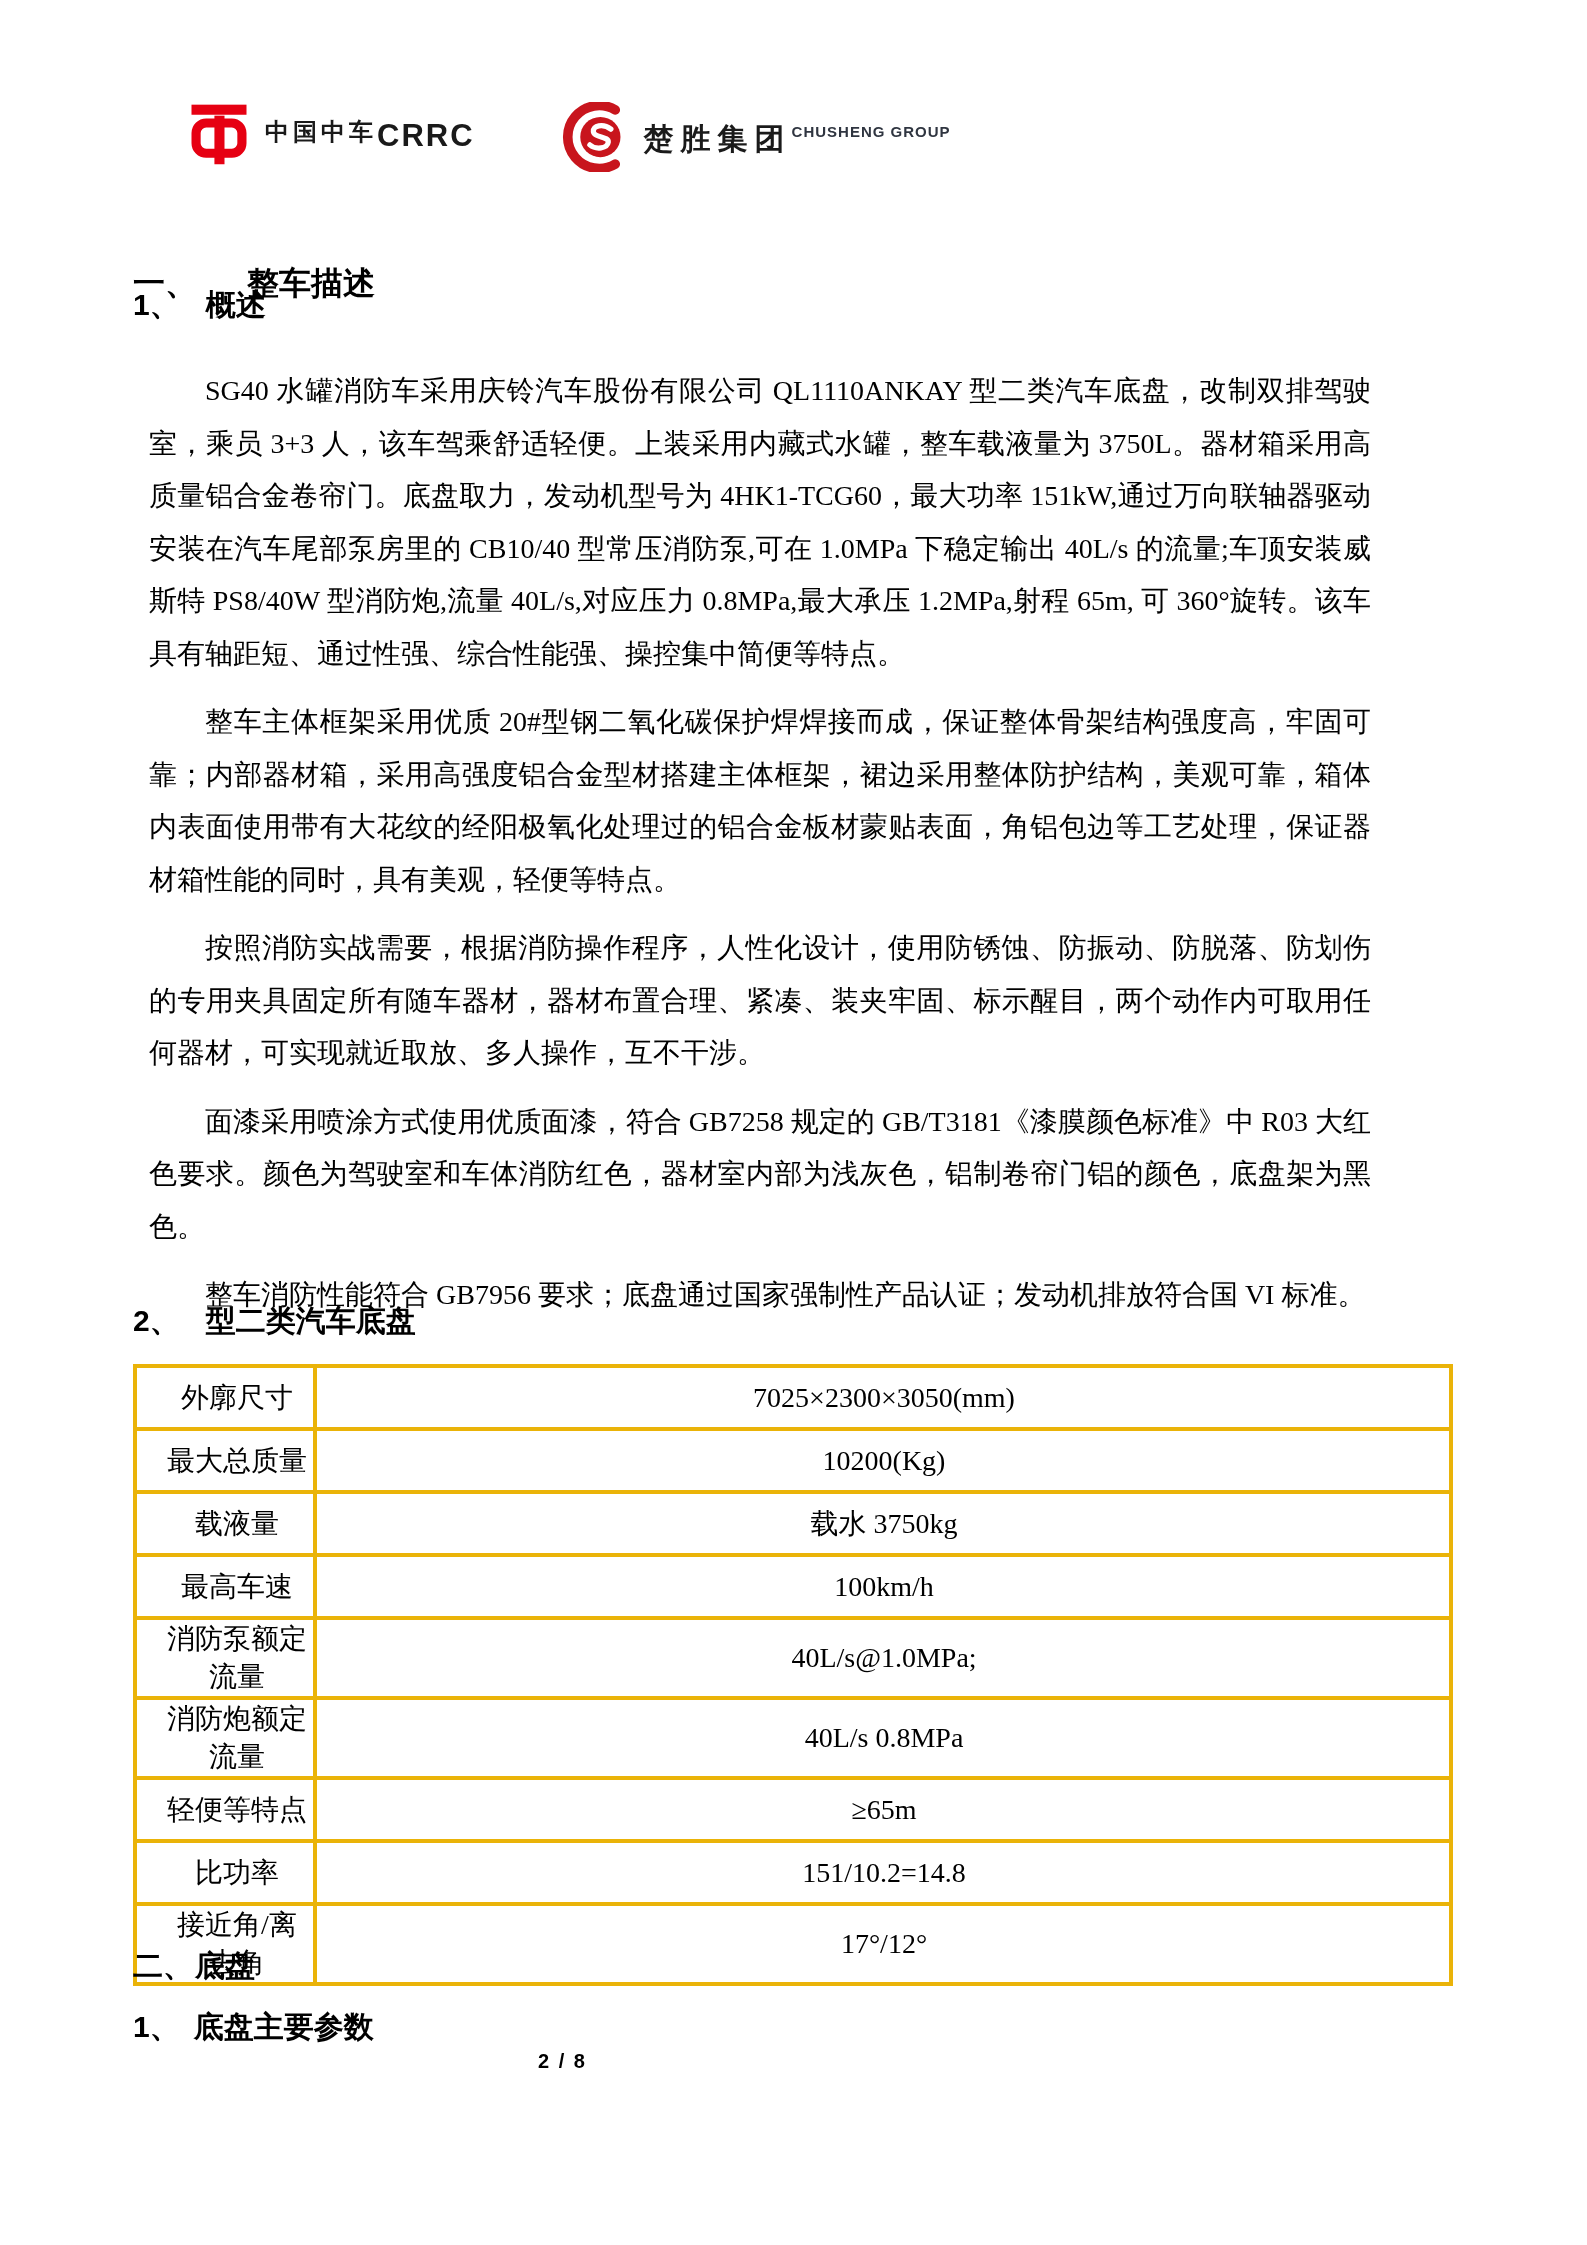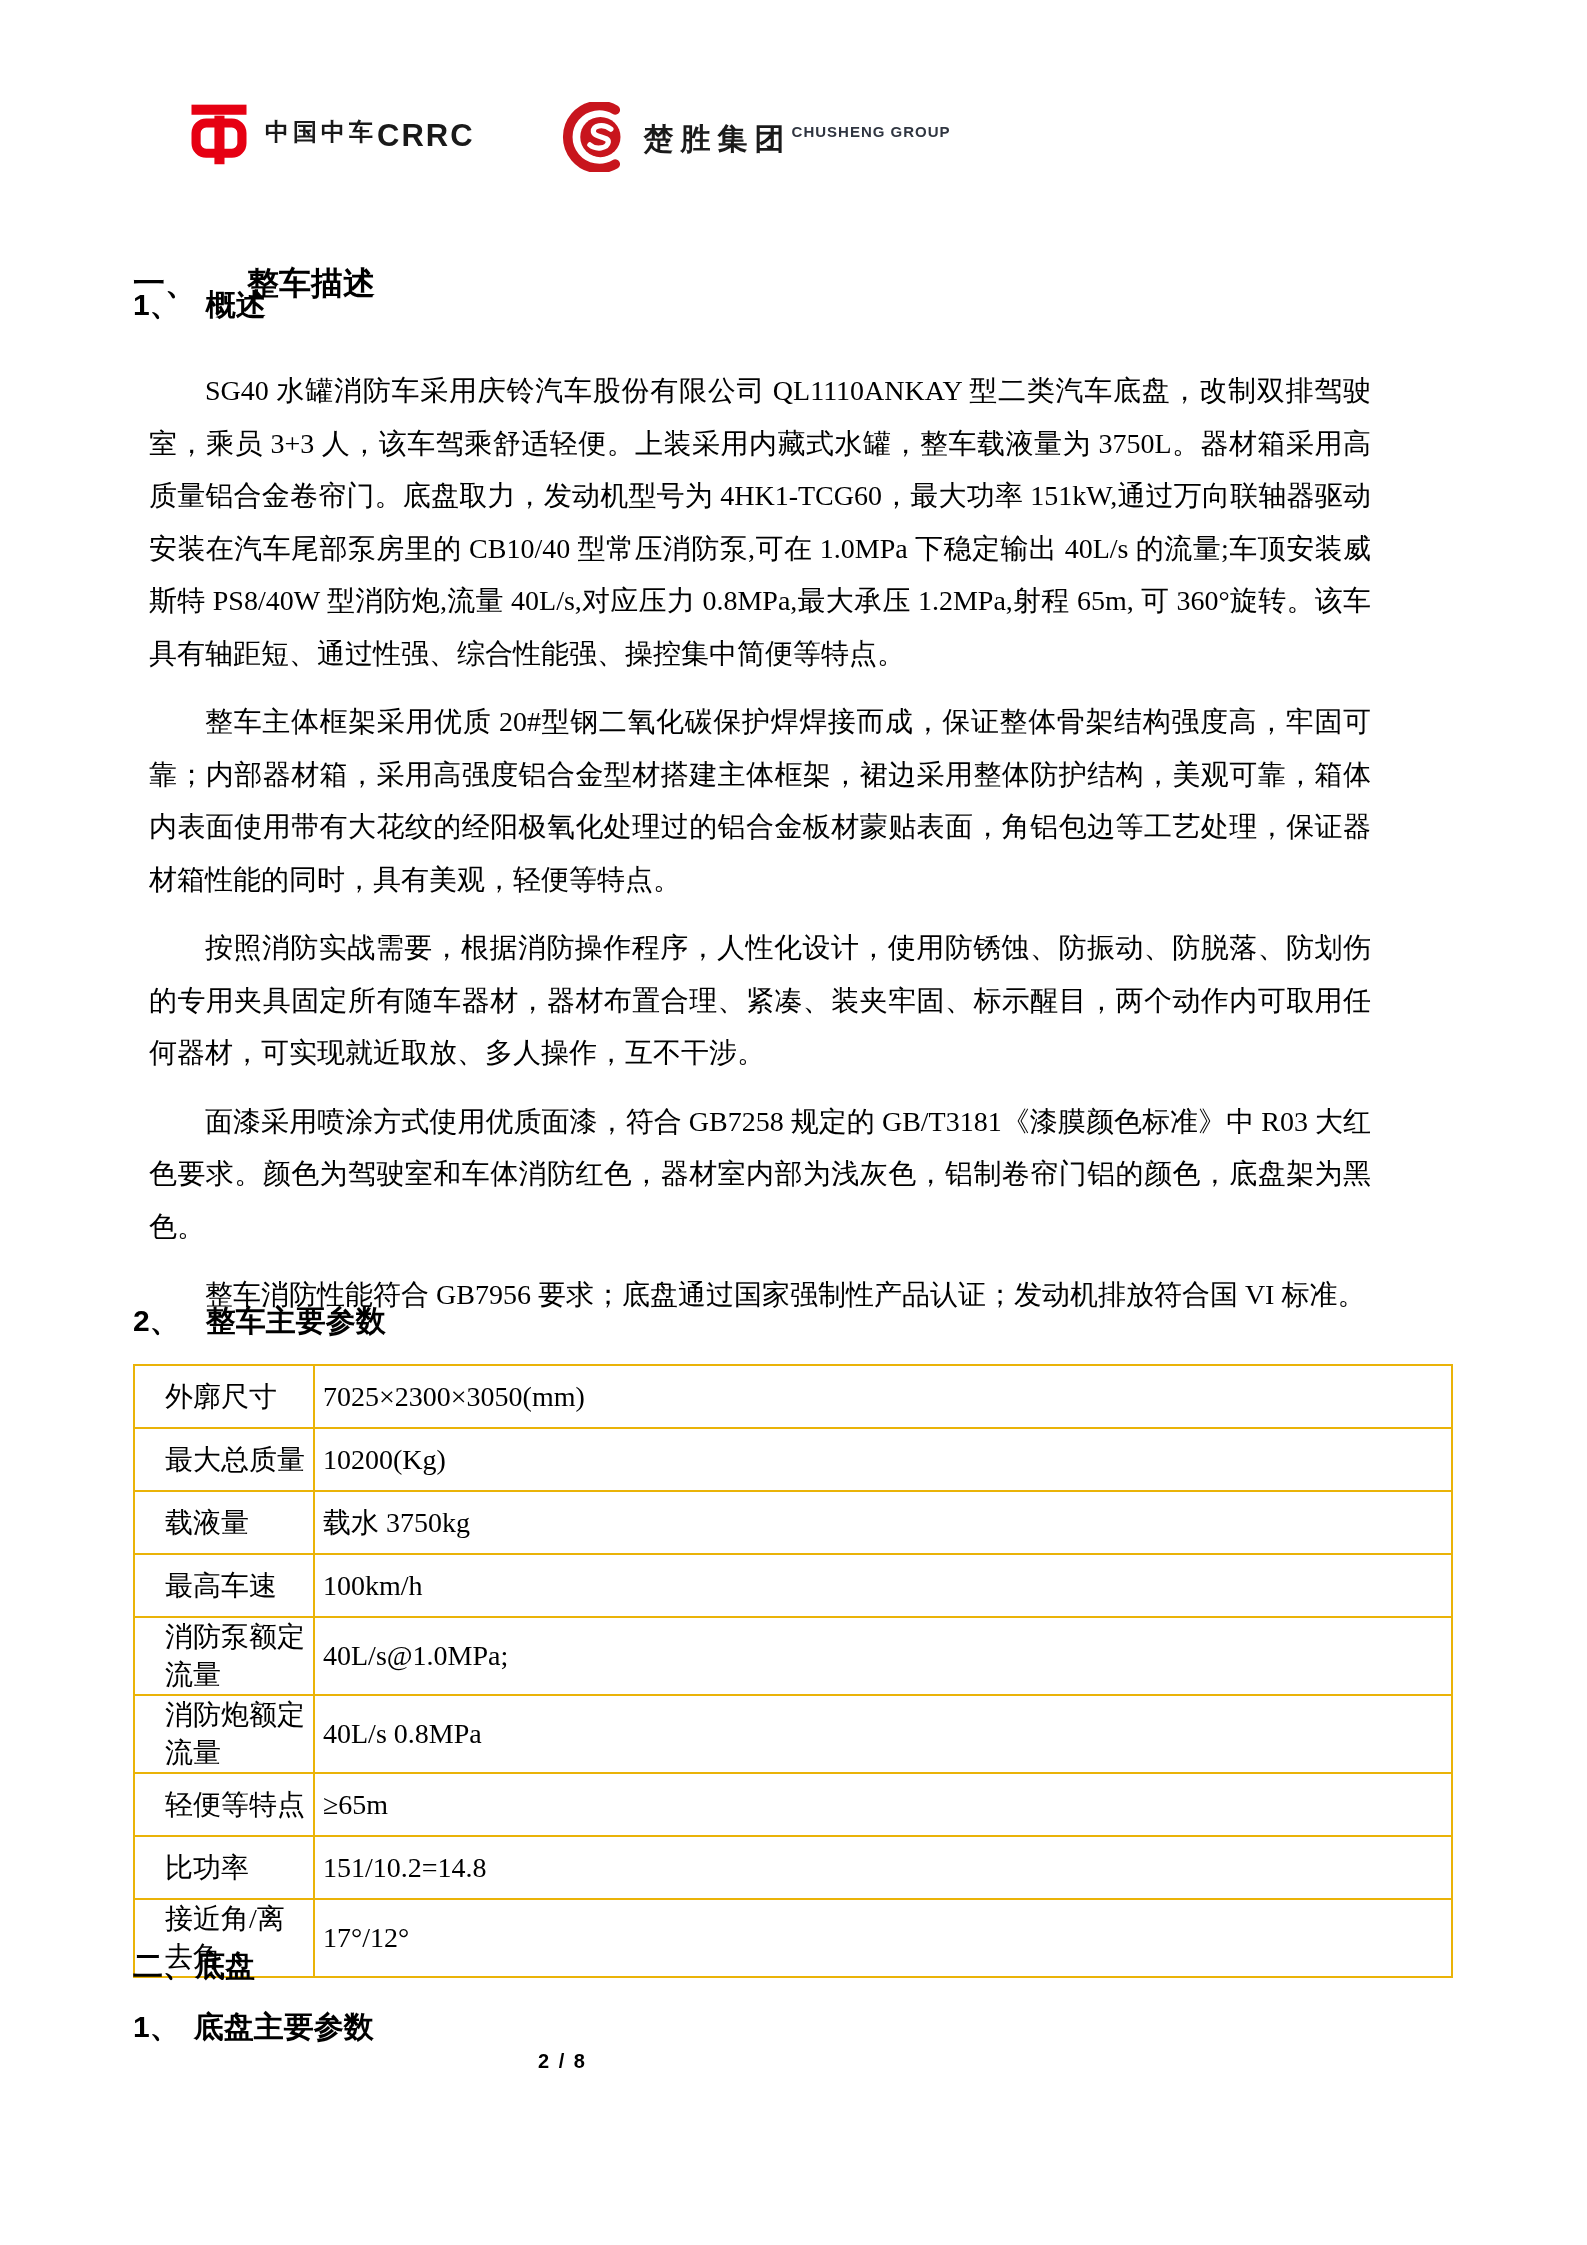--- a/index.html
+++ b/index.html
@@ -72,25 +72,26 @@
 
   
   .spec-table {
     left: 133px;
     top: 1364px;
     width: 1320px;
     border-collapse: collapse;
     table-layout: fixed;
   }
   .spec-table td {
-    border: 2px solid #eab308;
+    border: 4px solid #eab308;
     height: 63px;
     font-size: 28px;
     vertical-align: middle;
     padding: 0 6px 0 8px;
+    text-align: center;
   }
   .spec-table td.label-cell { width: 180px; padding-left: 30px; }
 
   
   .page-footer {
     left: 538px;
     top: 2050px;
     font-family: "Liberation Sans", "DejaVu Sans", sans-serif;
     font-weight: bold;
     font-size: 20px;
@@ -142,21 +143,21 @@
 
 <div class="abs bodytext">
   <p>SG40 水罐消防车采用庆铃汽车股份有限公司 QL1110ANKAY 型二类汽车底盘，改制双排驾驶室，乘员 3+3 人，该车驾乘舒适轻便。上装采用内藏式水罐，整车载液量为 3750L。器材箱采用高质量铝合金卷帘门。底盘取力，发动机型号为 4HK1-TCG60，最大功率 151kW,通过万向联轴器驱动安装在汽车尾部泵房里的 CB10/40 型常压消防泵,可在 1.0MPa 下稳定输出 40L/s 的流量;车顶安装威斯特 PS8/40W 型消防炮,流量 40L/s,对应压力 0.8MPa,最大承压 1.2MPa,射程 65m, 可 360°旋转。该车具有轴距短、通过性强、综合性能强、操控集中简便等特点。</p>
   <p>整车主体框架采用优质 20#型钢二氧化碳保护焊焊接而成，保证整体骨架结构强度高，牢固可靠；内部器材箱，采用高强度铝合金型材搭建主体框架，裙边采用整体防护结构，美观可靠，箱体内表面使用带有大花纹的经阳极氧化处理过的铝合金板材蒙贴表面，角铝包边等工艺处理，保证器材箱性能的同时，具有美观，轻便等特点。</p>
   <p>按照消防实战需要，根据消防操作程序，人性化设计，使用防锈蚀、防振动、防脱落、防划伤的专用夹具固定所有随车器材，器材布置合理、紧凑、装夹牢固、标示醒目，两个动作内可取用任何器材，可实现就近取放、多人操作，互不干涉。</p>
   <p>面漆采用喷涂方式使用优质面漆，符合 GB7258 规定的 GB/T3181《漆膜颜色标准》中 R03 大红色要求。颜色为驾驶室和车体消防红色，器材室内部为浅灰色，铝制卷帘门铝的颜色，底盘架为黑色。</p>
   <p>整车消防性能符合 GB7956 要求；底盘通过国家强制性产品认证；发动机排放符合国 VI 标准。</p>
 </div>
 
 <div class="abs hd hd-3">
-  <span class="hd-num">2、</span><span>整车主要参数</span>
+  <span class="hd-num">2、</span><span>型二类汽车底盘</span>
 </div>
 
 <table class="abs spec-table">
   <tbody>
     <tr>
       <td class="label-cell">外廓尺寸</td>
       <td>7025×2300×3050(mm)</td>
     </tr>
     <tr>
       <td class="label-cell">最大总质量</td>

